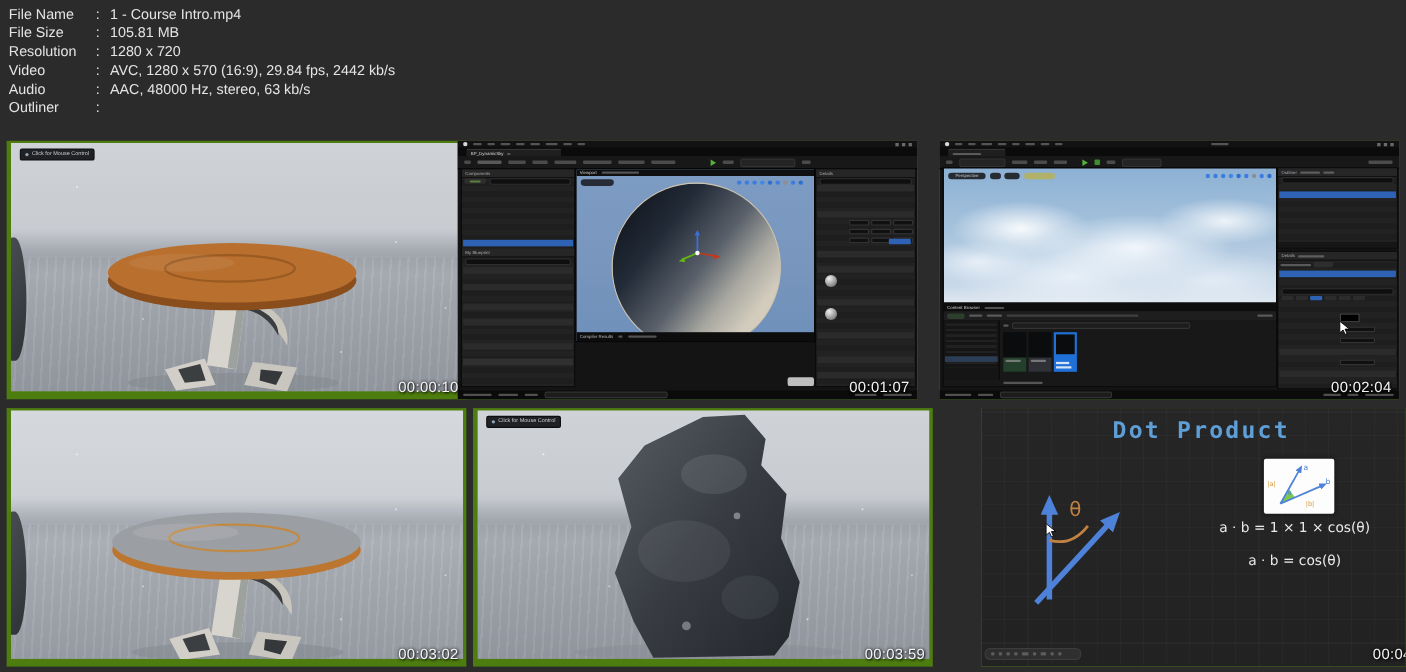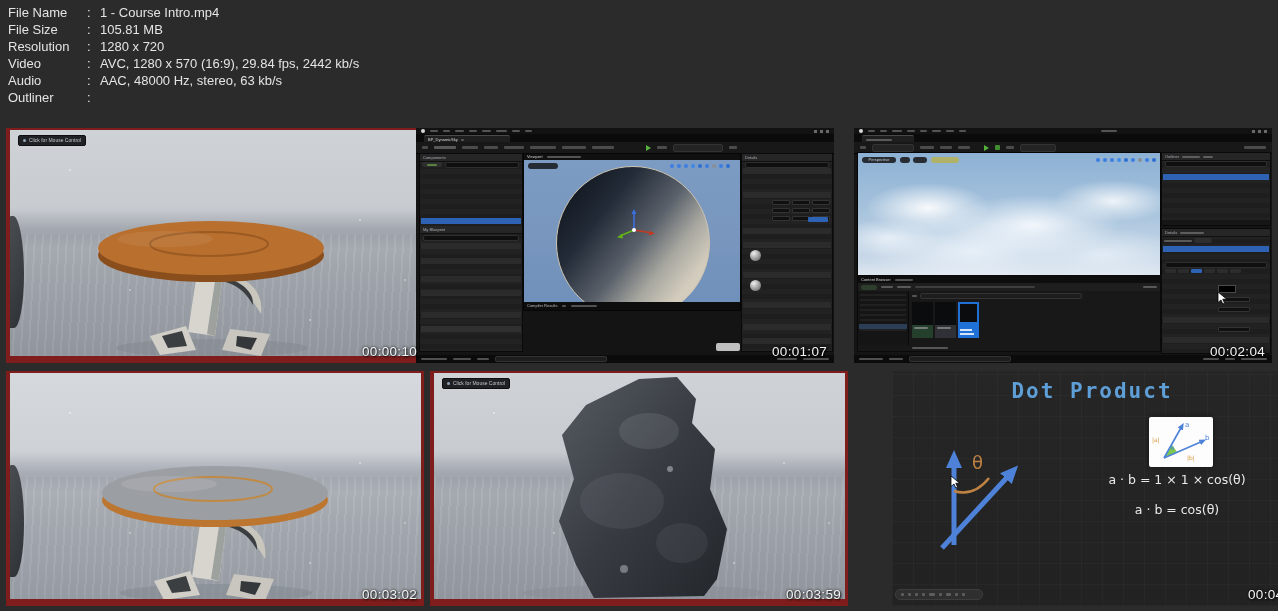--- a/index.html
+++ b/index.html
@@ -6,21 +6,21 @@
   #canvas{position:relative;width:1278px;height:611px;background:#2b2b2b;overflow:hidden;
           font-family:"Liberation Sans",sans-serif;}
 
   
   .meta{position:absolute;left:8px;top:4px;color:#e4e4e4;font-size:13px;line-height:17px;}
   .meta .row{white-space:pre;}
   .meta .lbl{display:inline-block;width:79px;}
   .meta .colon{display:inline-block;width:13px;}
 
   
-  .thumb{position:absolute;width:418px;height:235px;background:#7f1d1d;overflow:hidden;}
+  .thumb{position:absolute;width:418px;height:235px;background:#4d7c0f;overflow:hidden;}
   #t1{left:6px;top:128px}#t2{left:416px;top:128px}#t3{left:854px;top:128px}
   #t4{left:6px;top:371px}#t5{left:430px;top:371px}#t6{left:892px;top:371px}
 
   .ts{position:absolute;right:7px;bottom:4px;font-size:13.5px;letter-spacing:.3px;color:#f4f4f4;
       text-shadow:0 0 3px rgba(0,0,0,.95),1px 1px 2px rgba(0,0,0,.85);z-index:40;}
 
   
   .scene{position:absolute;left:4px;top:2px;right:3px;bottom:7px;overflow:hidden;}
   .scene-bg{position:absolute;inset:0;background:
       linear-gradient(180deg,rgba(125,131,140,0) 36%,rgba(125,131,140,.28) 45%,rgba(125,131,140,0) 53%),

